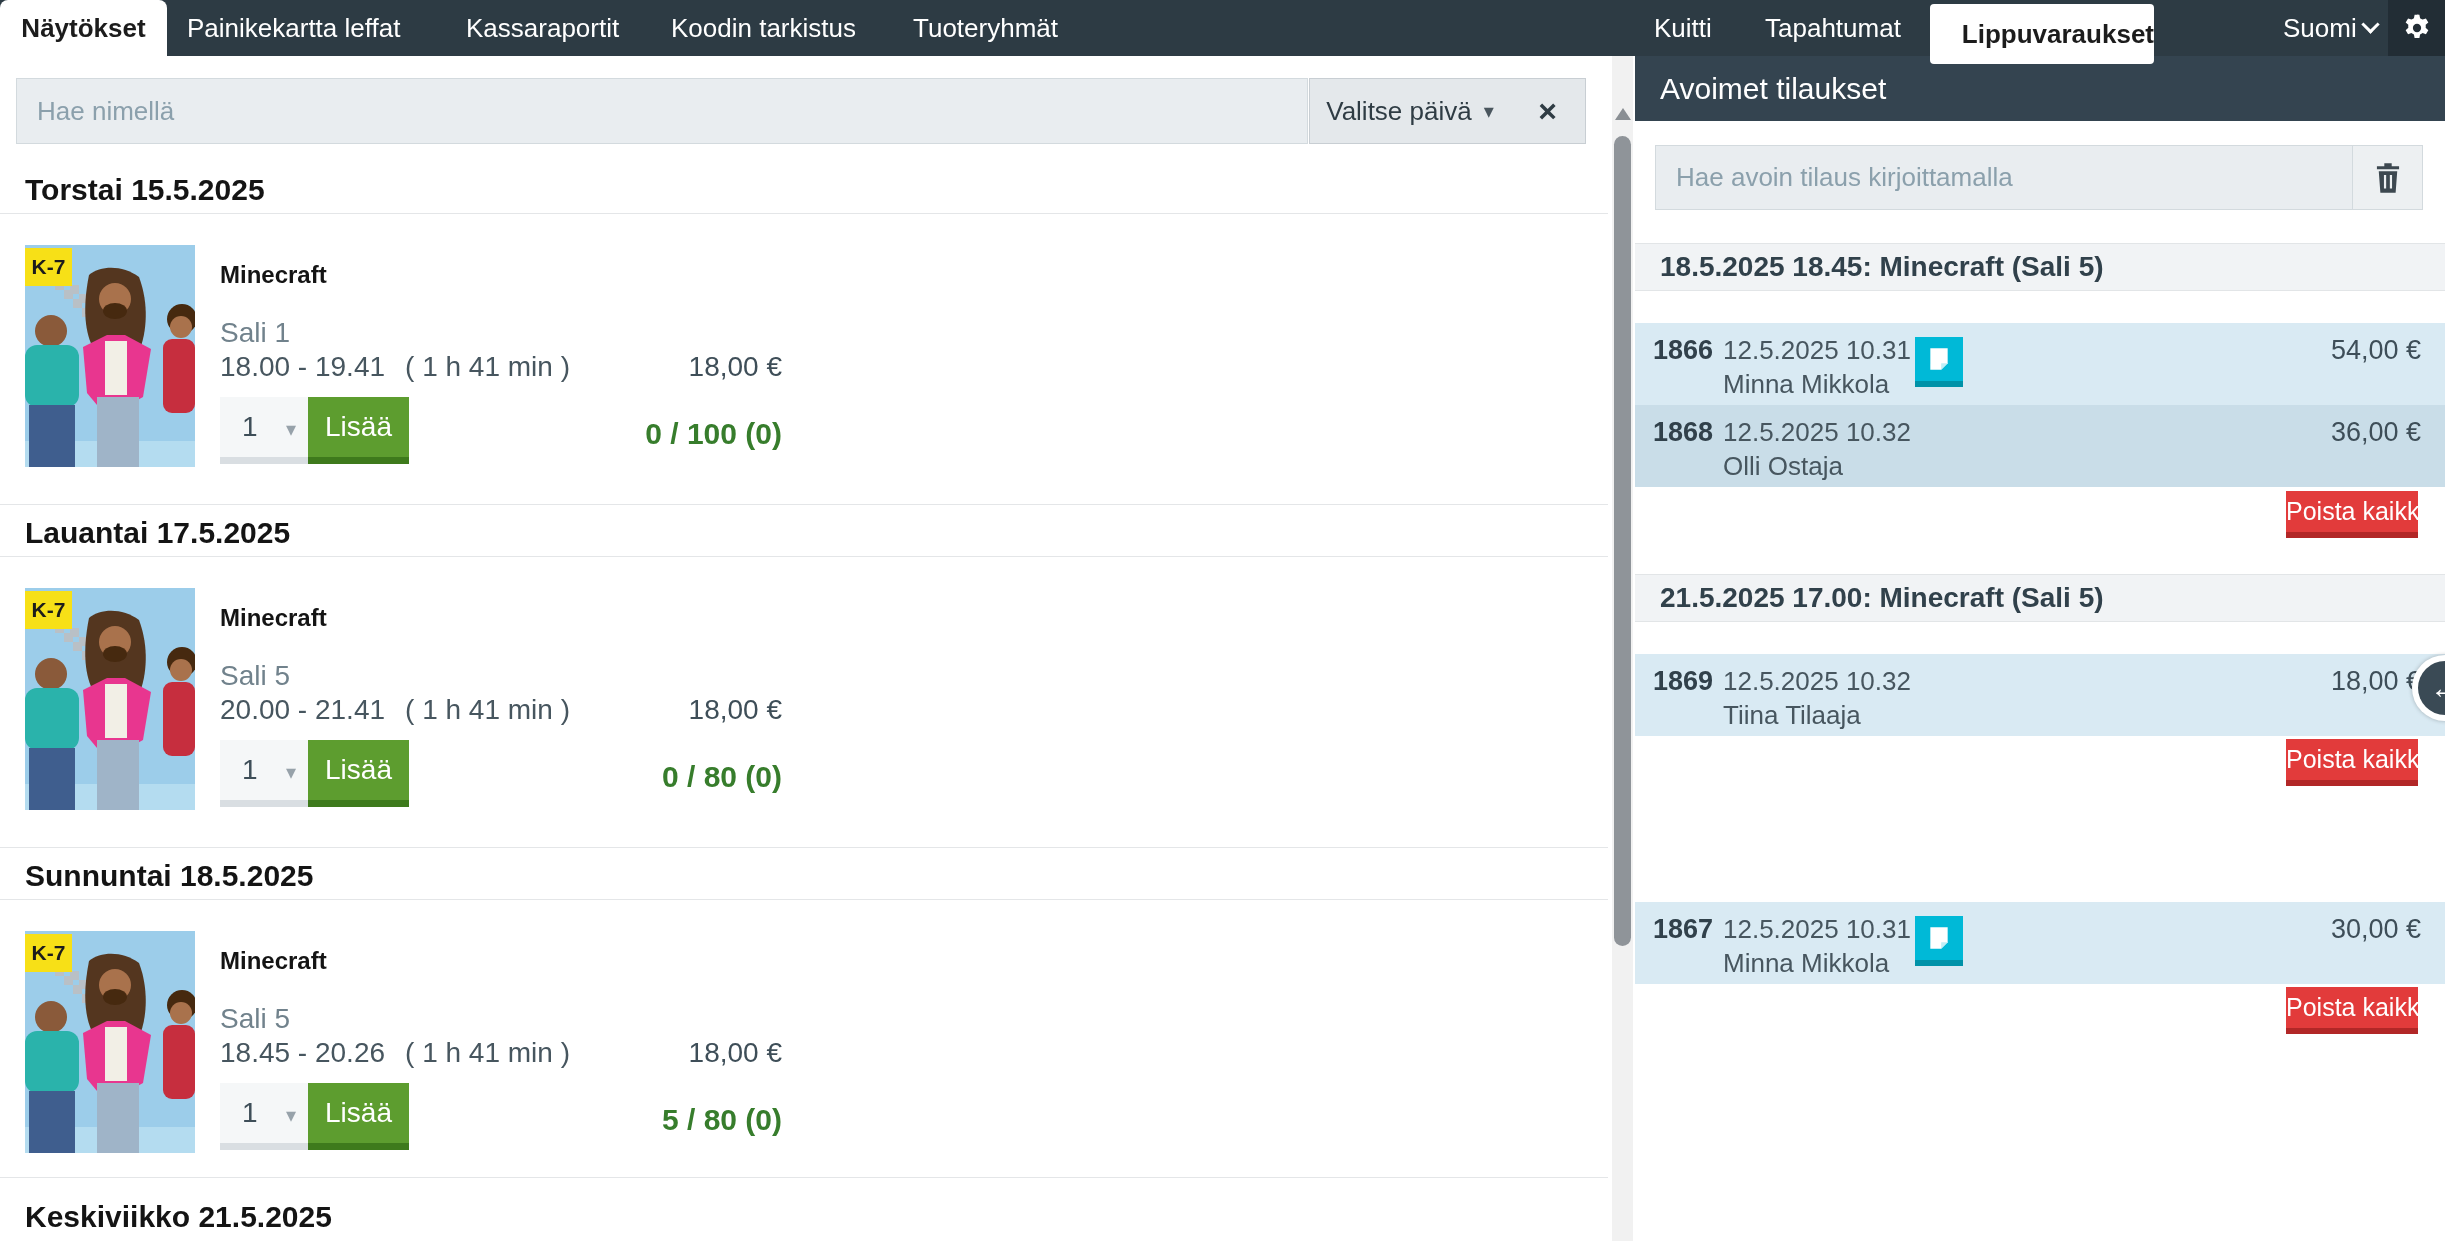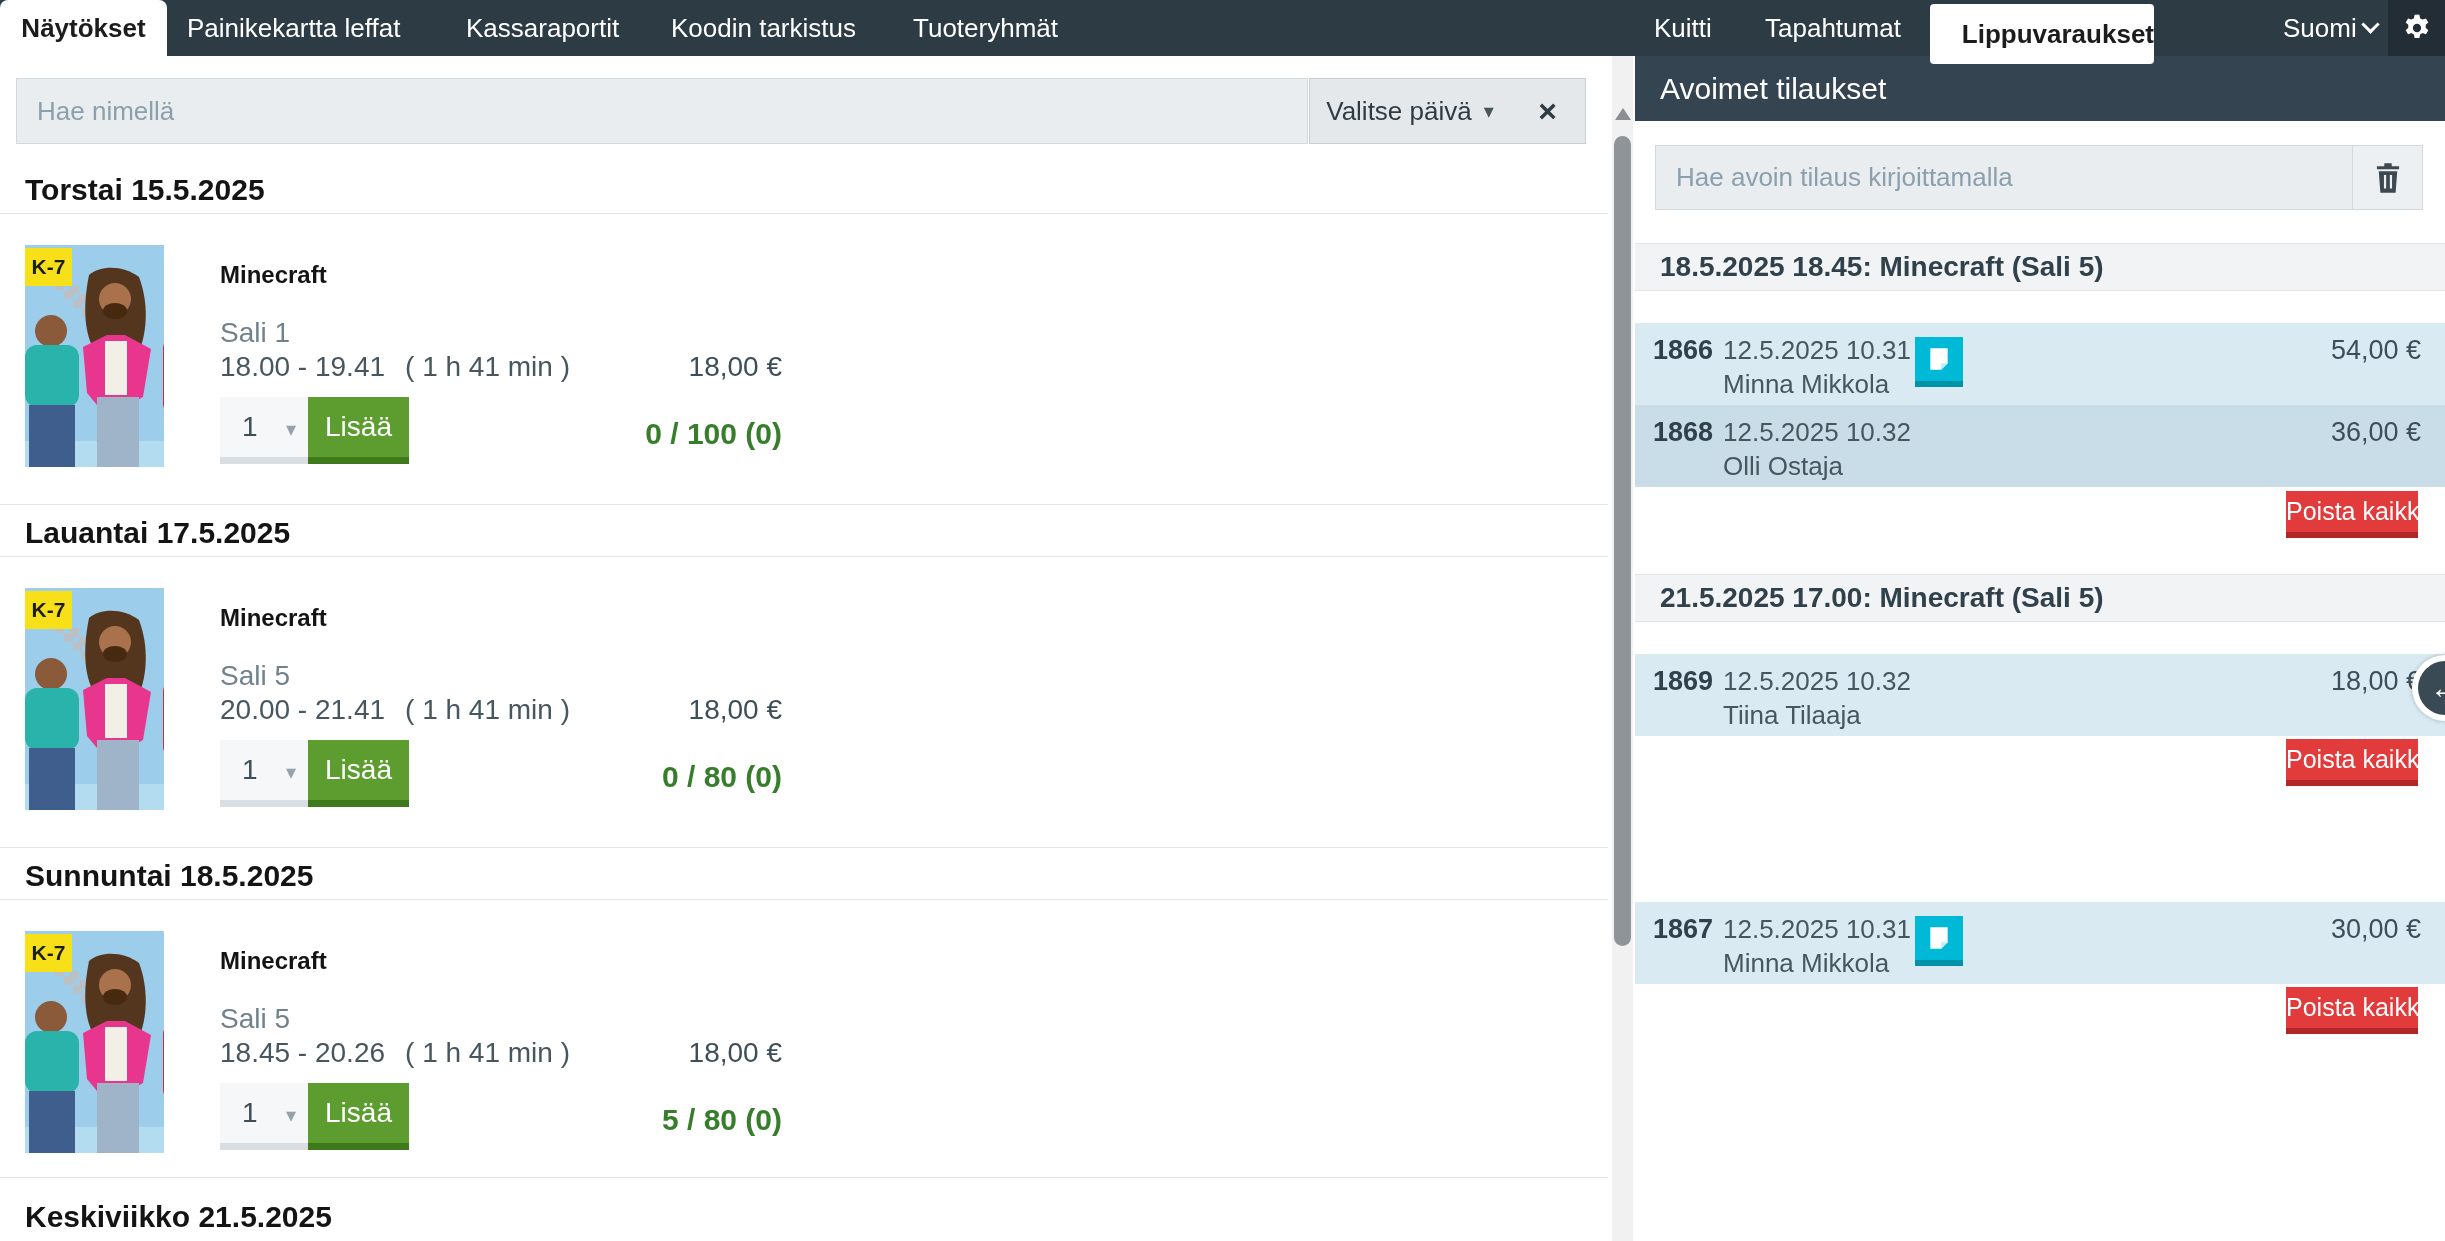--- a/index.html
+++ b/index.html
@@ -41,21 +41,21 @@
     font-size:26px; color:#2f3c44; display:flex; align-items:center; justify-content:center; cursor:pointer;
   }
   .day-btn { left:1309px; width:202px; gap:12px; }
   .x-btn  { left:1510px; width:76px; border-left:none; font-size:32px; font-weight:bold; }
   .caret { font-size:20px; color:#4a565e; }
 
   .rule { position:absolute; left:0; width:1608px; height:1px; background:#e4e6e8; }
   .day-heading { position:absolute; left:25px; font-size:30px; font-weight:bold; color:#141414; white-space:nowrap; }
 
   .show-card { position:absolute; left:25px; width:757px; height:222px; }
-  .poster { position:absolute; left:0; top:0; width:139px; height:222px; overflow:hidden; background:#9ccdea; }
+  .poster { position:absolute; left:0; top:0; width:170px; height:222px; overflow:hidden; background:#9ccdea; }
   .rating-badge {
     position:absolute; left:0; top:3px; width:47px; height:38px; background:#f7e017; color:#1c1c1c;
     font-size:21px; font-weight:bold; display:flex; align-items:center; justify-content:center; z-index:2;
   }
   .show-title { position:absolute; left:195px; top:16px; font-size:24px; font-weight:bold; color:#141414; }
   .show-hall  { position:absolute; left:195px; top:72px; font-size:28px; color:#71828c; }
   .show-time  { position:absolute; left:195px; top:106px; font-size:28px; color:#47565f; }
   .show-time .dur { margin-left:20px; }
   .show-price { position:absolute; right:0; top:106px; font-size:28px; color:#3e4e58; }
   .qty-select {

